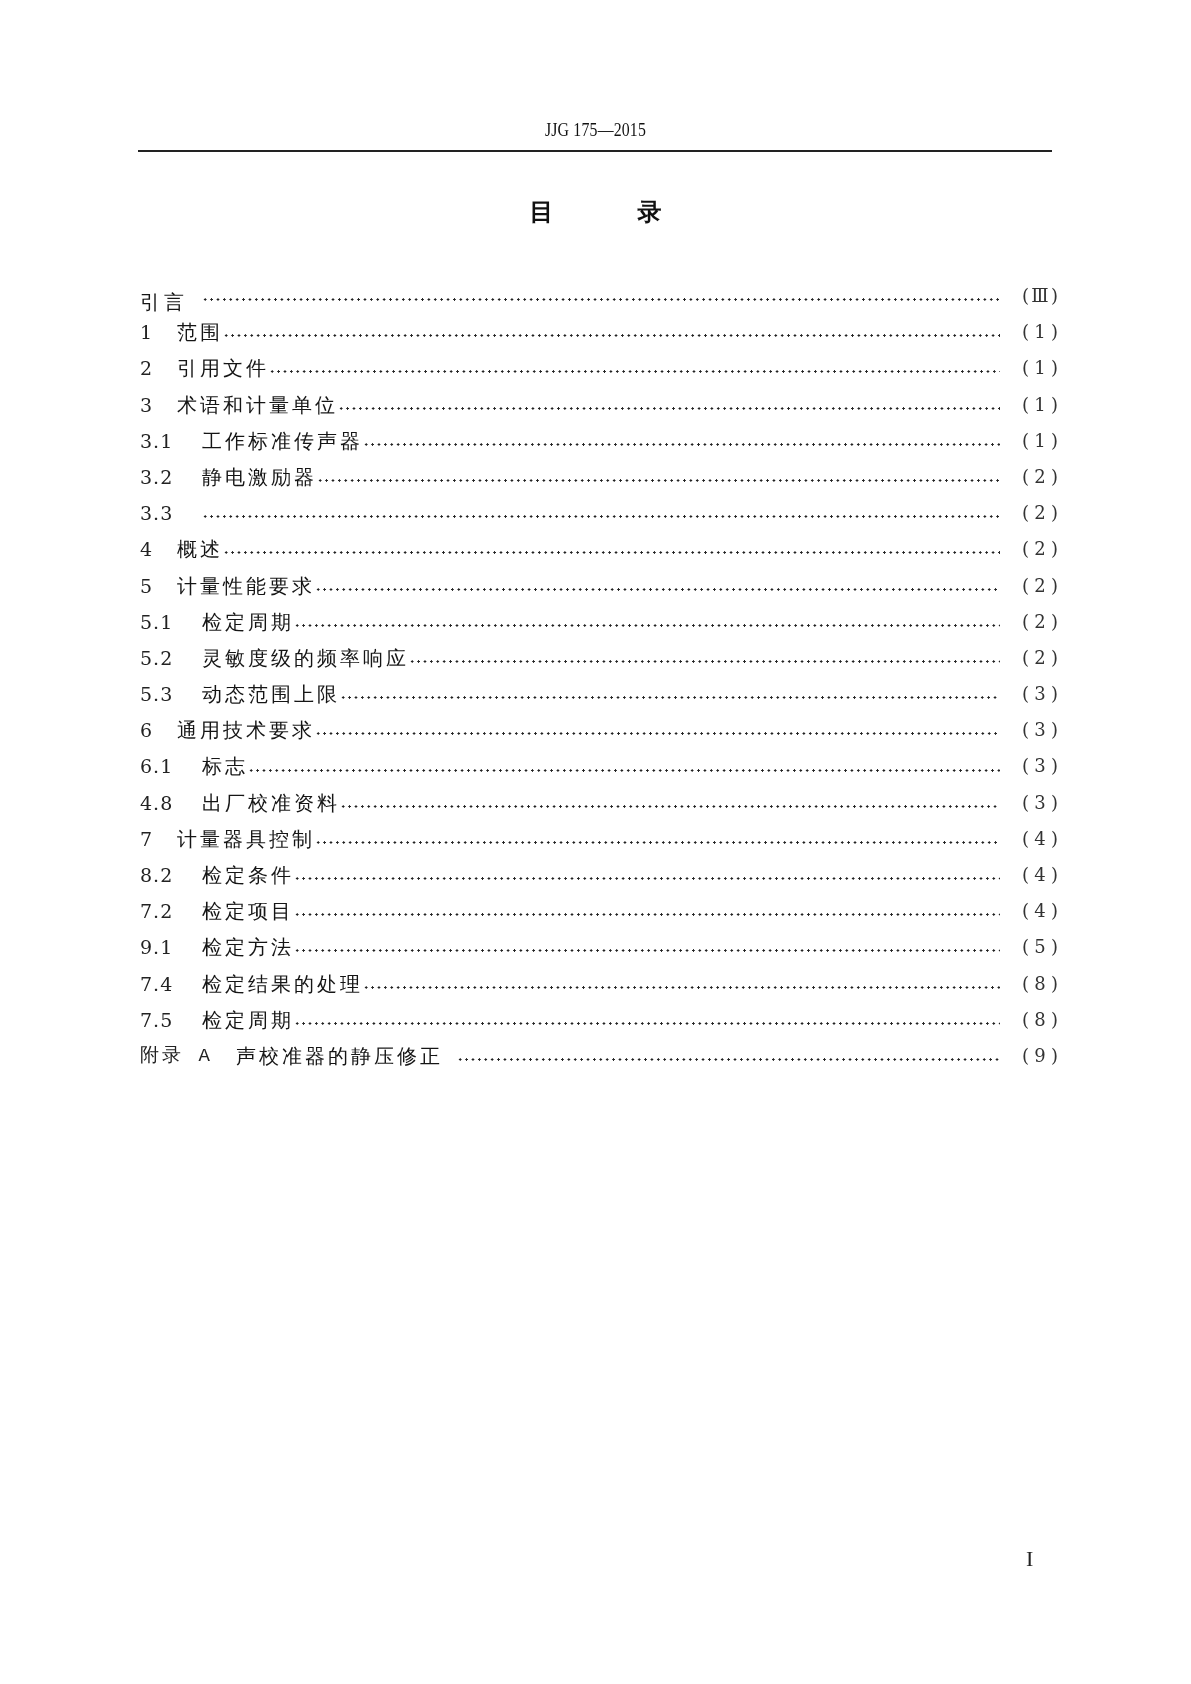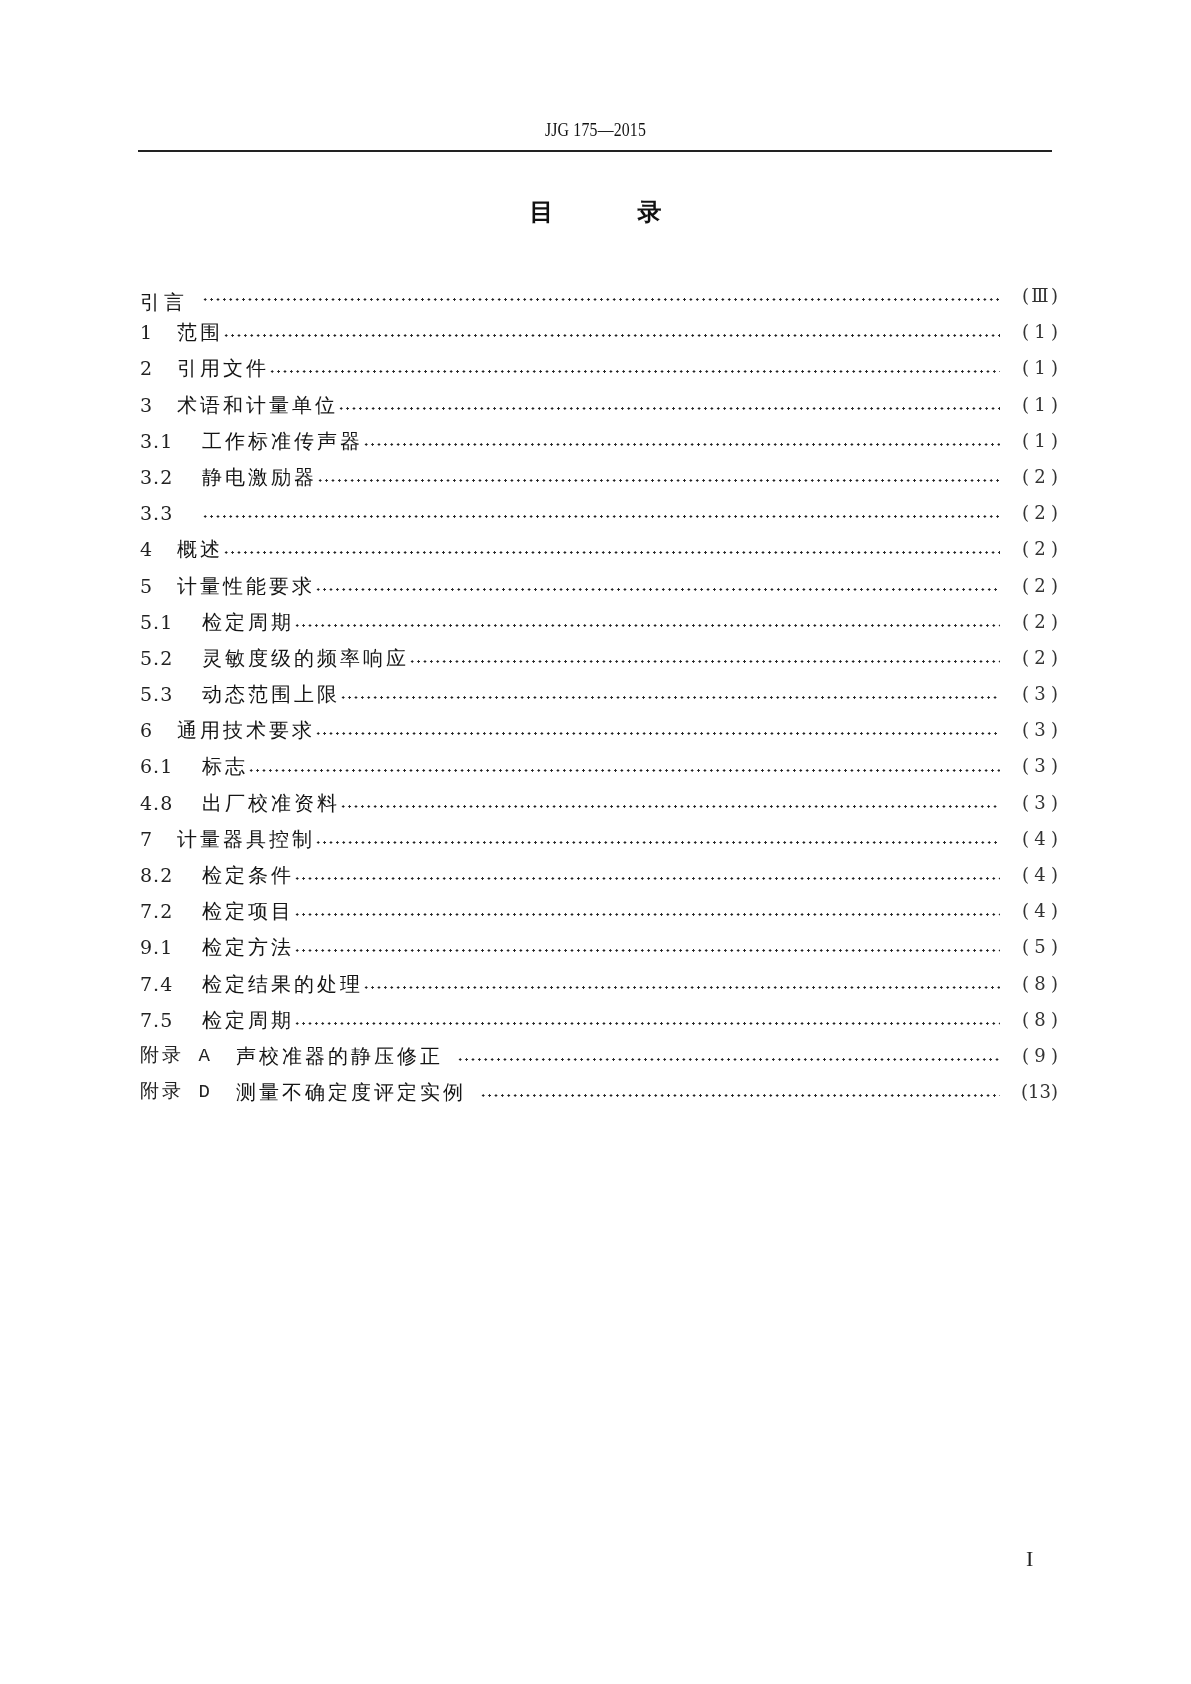--- a/index.html
+++ b/index.html
@@ -257,21 +257,15 @@
       <span class="toc-label">检定周期</span>
       <span class="toc-leader"></span>
       <span class="toc-page">(<span class="pp">8</span>)</span>
     </li>
     <li class="toc-row">
       <span class="toc-num appendix">附录 A</span>
       <span class="toc-label">声校准器的静压修正</span>
       <span class="toc-leader spaced"></span>
       <span class="toc-page">(<span class="pp">9</span>)</span>
     </li>
-    <li class="toc-row">
-      <span class="toc-num appendix">附录 D</span>
-      <span class="toc-label">测量不确定度评定实例</span>
-      <span class="toc-leader spaced"></span>
-      <span class="toc-page">(<span class="pp">13</span>)</span>
-    </li>
   </ul>
 
 <div class="page-number">I</div>
 
 </body></html>

